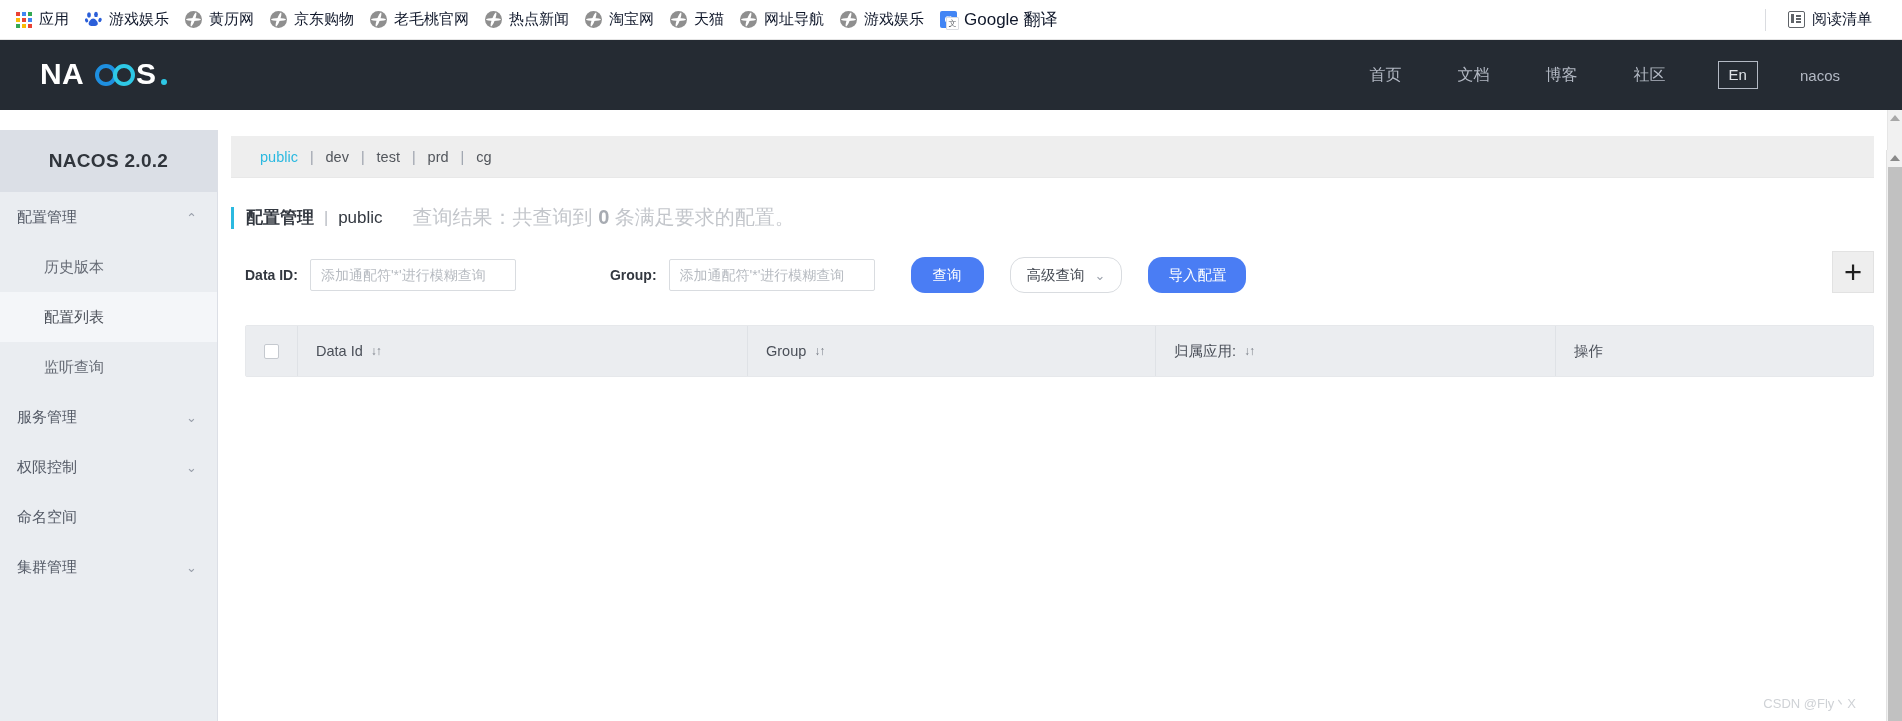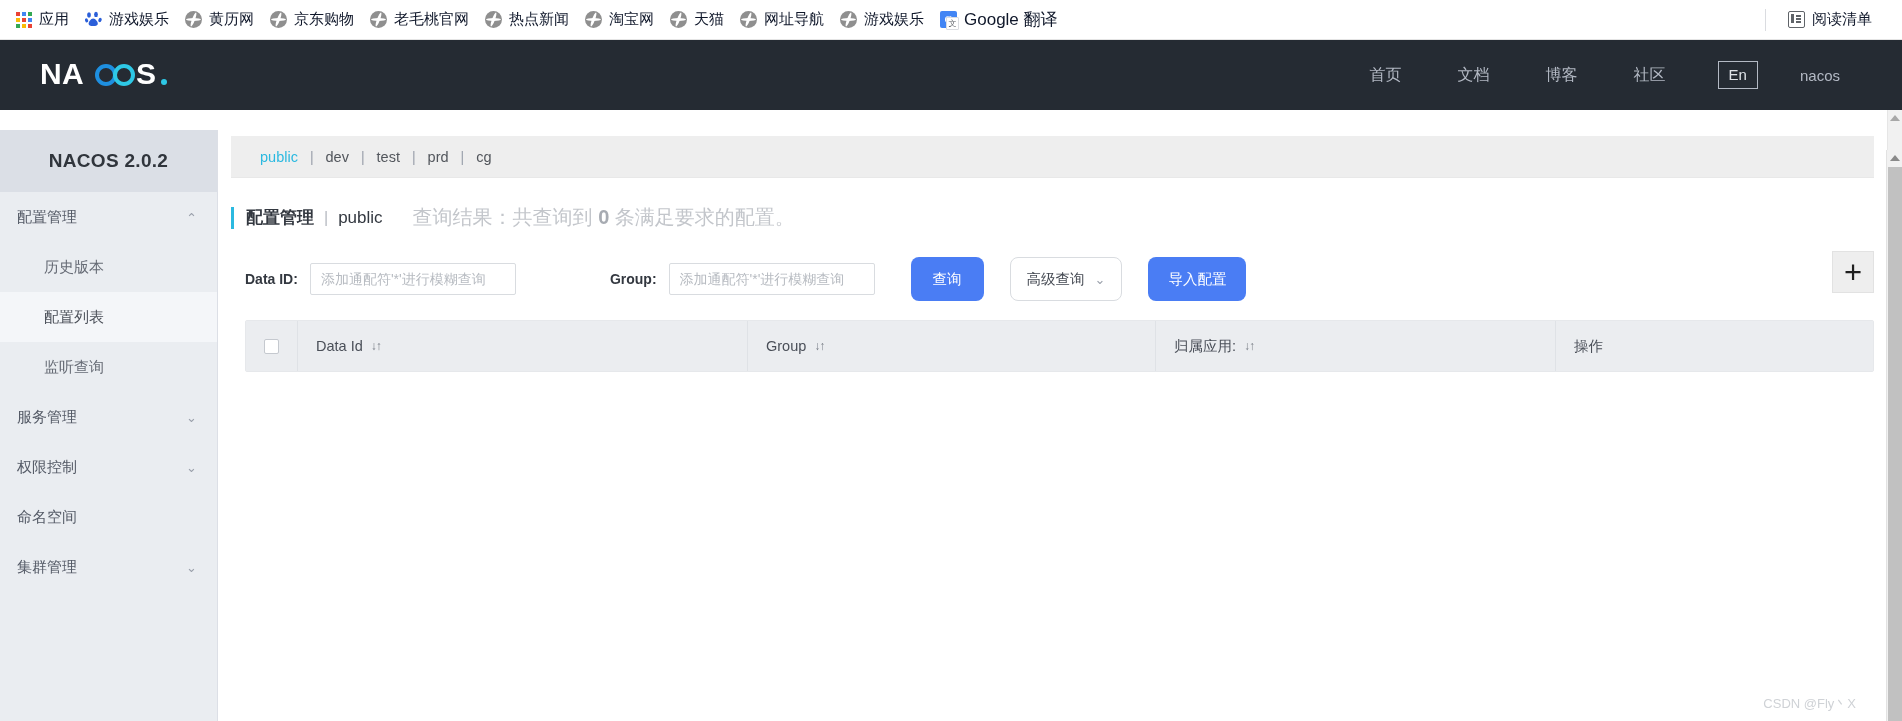--- a/index.html
+++ b/index.html
@@ -325,22 +325,22 @@
     padding: 0 10px;
     font-size: 14px;
     color: #1d4ed8;
     background: #fff;
     outline: none;
     font-family: "Liberation Sans", sans-serif;
   }
   .text-input::placeholder { color: #b7bbc1; }
   .gap-lg { width: 94px; }
   .btn {
-    height: 44px;
-    border-radius: 8px;
+    height: 36px;
+    border-radius: 14px;
     font-size: 14.5px;
     cursor: pointer;
     border: none;
     font-family: "Liberation Sans", sans-serif;
     display: inline-flex;
     align-items: center;
     justify-content: center;
     white-space: nowrap;
   }
   .btn-primary {
@@ -378,21 +378,21 @@
   .plus-glyph {
     font-size: 31px;
     line-height: 1;
     color: #1f1f1f;
     font-weight: 300;
     font-family: "Liberation Sans", sans-serif;
   }
 
   
   .table-wrap {
-    margin-top: 19px;
+    margin-top: 32px;
     margin-left: 14px;
     border: 1px solid #e6e8eb;
     border-radius: 2px;
   }
   .thead {
     display: flex;
     background: #ebedf0;
     height: 50px;
     align-items: stretch;
   }

